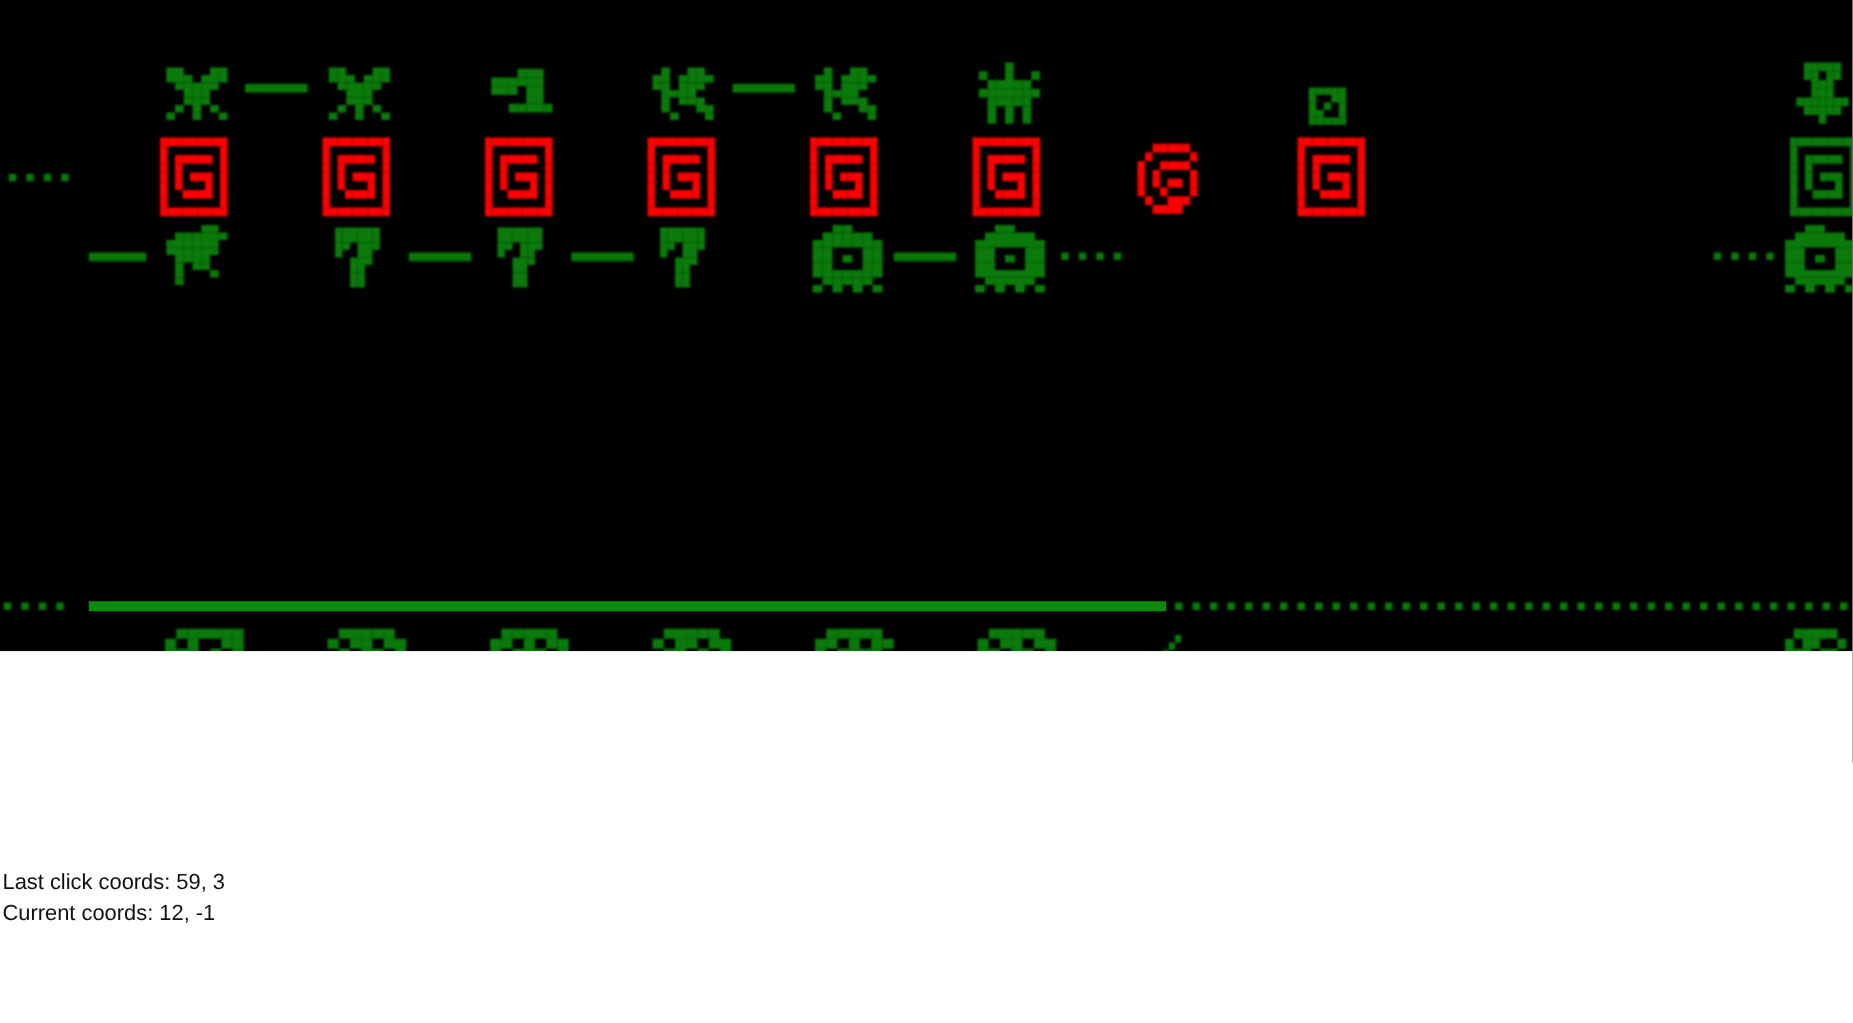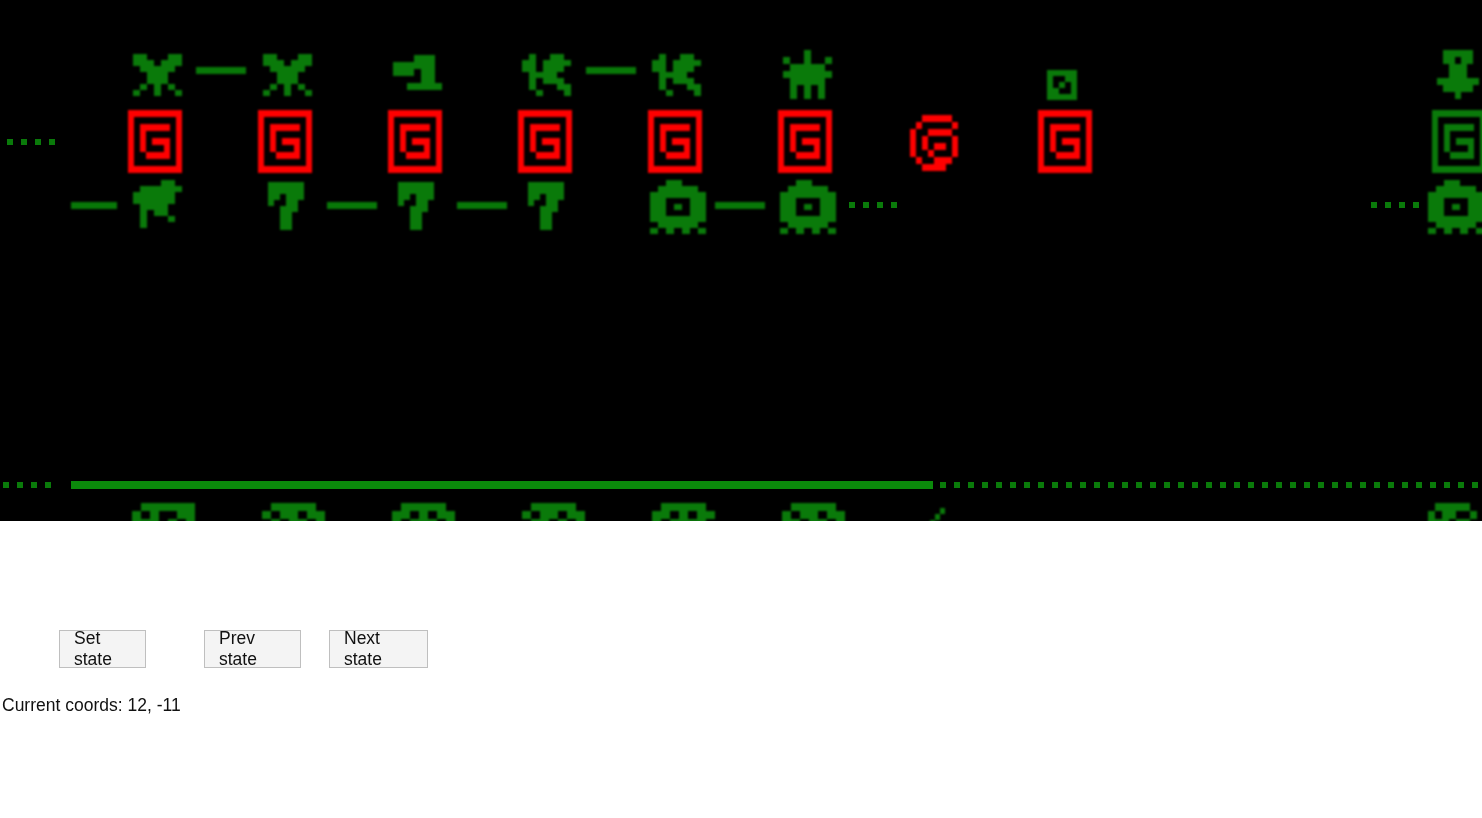--- a/index.html
+++ b/index.html
@@ -1268,24 +1268,20 @@
       <div class="dot" style="left: 1416px; top: 482px;"></div>
       <div class="dot" style="left: 1430px; top: 482px;"></div>
       <div class="dot" style="left: 1444px; top: 482px;"></div>
       <div class="dot" style="left: 1458px; top: 482px;"></div>
       <div class="dot" style="left: 1472px; top: 482px;"></div>
     </div>
 
   <div class="panel">
 
 
-    <div class="btn-row">
-      <div class="btn" id="btn-set">Set state</div>
-      <div class="btn" id="btn-prev">Prev state</div>
-      <div class="btn" id="btn-next">Next state</div>
-    </div>
 
     <div class="status">
-      <div>Current coords: 12, -11</div>
+      <div>Last click coords: 59, 3</div>
+      <div>Current coords: 12, -1</div>
     </div>
 
   </div>
 </div>
 
 </body></html>

